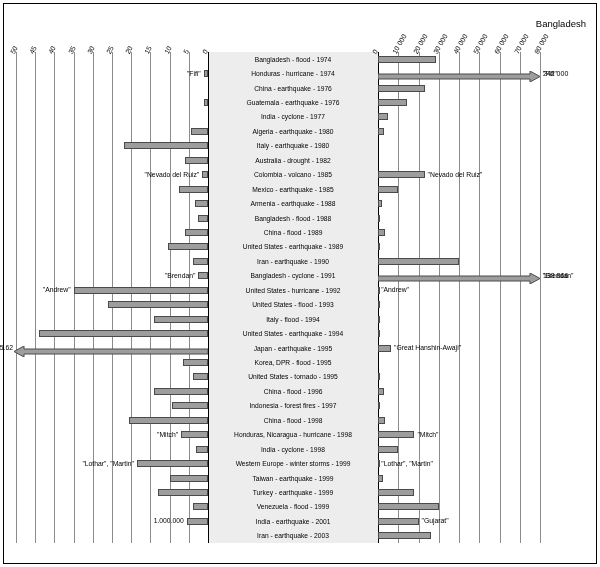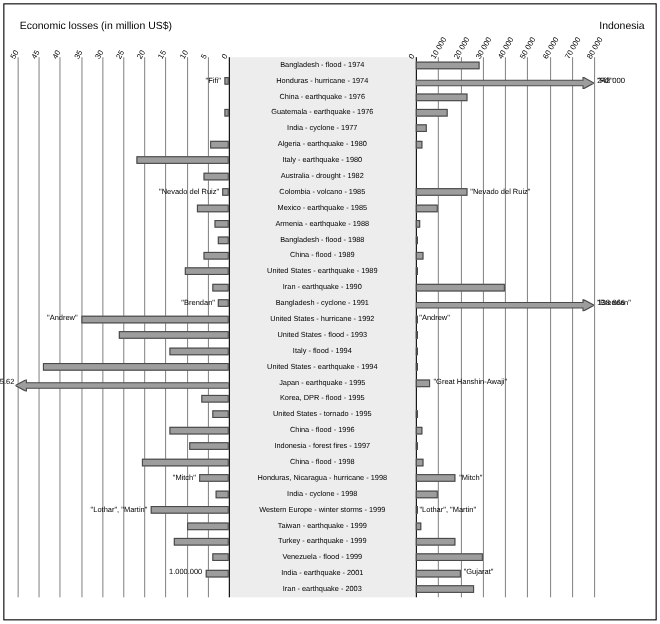--- a/index.html
+++ b/index.html
@@ -139,22 +139,21 @@
     color: #000;
     white-space: nowrap;
   }
 </style>
 </head>
 <body>
 
 <div id="root">
   <div class="frame"></div>
 
-  <div class="chart-title-left">Economic losses (in million US$)</div>
-  <div class="chart-title-right">Indonesia</div>
+  <div class="chart-title-right">Bangladesh</div>
 
   <div class="plot">
     <div class="center-col"></div>
     <div class="axis-left"></div>
     <div class="axis-right"></div>
     <div id="layer-rows">
         <div class="gridline" style="left: 16px;"></div>
         <div class="tick-label" style="left: 15px; top: -4px;">50</div>
         <div class="gridline" style="left: 35.2px;"></div>
         <div class="tick-label" style="left: 34.2px; top: -4px;">45</div>

